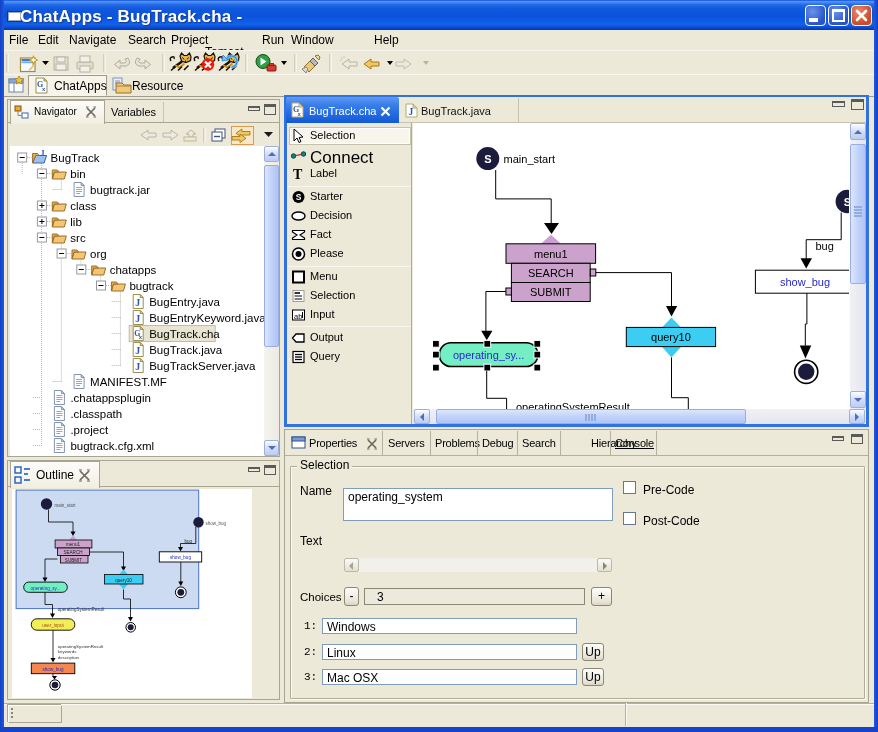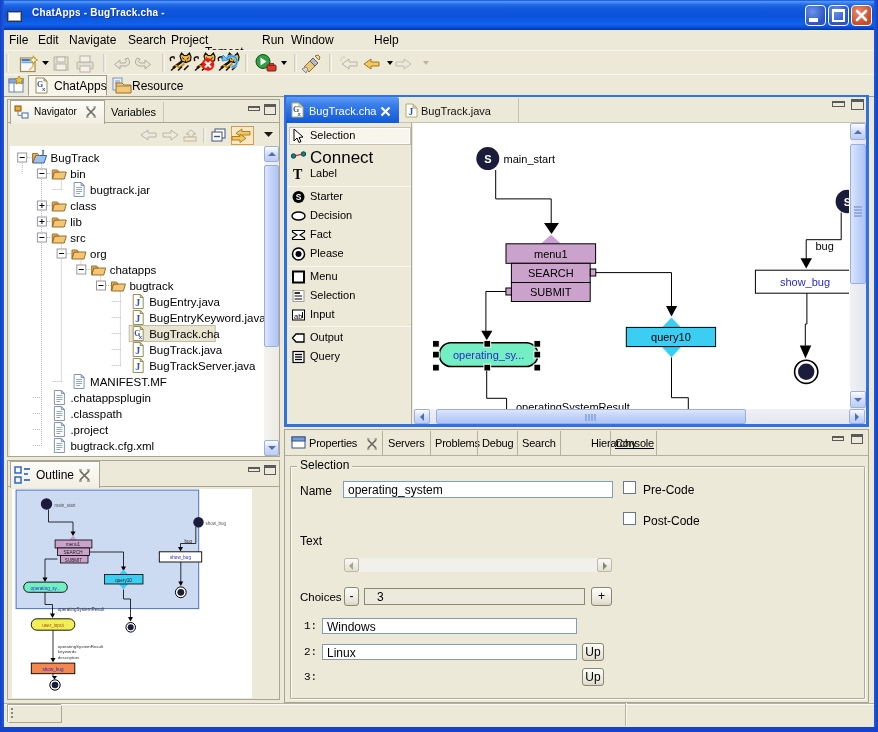--- a/index.html
+++ b/index.html
@@ -4,21 +4,21 @@
 <style>
 * { margin:0; padding:0; box-sizing:border-box; }
 body { font-family:"Liberation Sans", sans-serif; }
 #win { position:relative; width:878px; height:732px; background:#ECE9D8; overflow:hidden; }
 .abs { position:absolute; }
 
 #titlebar { left:0; top:0; width:878px; height:30px;
   background:linear-gradient(180deg,#0c3bc3 0%,#2a6ae8 2%,#4a96fa 5%,#3f87f2 9%,#2268e5 16%,#1058de 30%,#0c53dc 55%,#0e5ee8 74%,#1161ea 82%,#0b4bd2 92%,#0534ac 100%);
 }
 #titleicon { left:7px; top:11px; width:15px; height:11px; background:#fff; border:1px solid #30343c; box-shadow: inset 0 0 0 1px #9aa6b8; }
-#titletext { left:32px; top:7px; color:#fff; font-size:10px; font-weight:bold; text-shadow:1px 1px 1px #1a3b8c; letter-spacing:0.2px;}
+#titletext { left:20px; top:7px; color:#fff; font-size:17px; font-weight:bold; text-shadow:1px 1px 1px #1a3b8c; letter-spacing:0.2px;}
 .wbtn { top:5px; width:21px; height:21px; border-radius:4px; border:1px solid #fff; }
 #btnmin { left:805px; background:radial-gradient(circle at 35% 30%,#6a93e8,#2a55c8 70%); }
 #btnmax { left:828px; background:radial-gradient(circle at 35% 30%,#6a93e8,#2a55c8 70%); }
 #btncls { left:851px; background:radial-gradient(circle at 35% 30%,#ec8a70,#ca4b28 70%); }
 .wbtn span { position:absolute; color:#fff; }
 
 #menubar { left:4px; top:30px; width:870px; height:20px; background:#ECE9D8; }
 .mitem { position:absolute; top:3px; font-size:12px; color:#000; }
 
 #toolbar { left:4px; top:50px; width:870px; height:24px; background:#ECE9D8; border-top:1px solid #f6f4ec; }
@@ -592,21 +592,21 @@
     <div class="abs" style="left:325px;top:1px;width:1px;height:24px;background:#b5b1a1;"></div>
     <span class="viewtab" style="left:330px;top:7px;text-decoration:underline;">Console</span>
     <div class="abs" style="left:371px;top:1px;width:1px;height:24px;background:#b5b1a1;"></div>
     <div class="abs" style="left:547px;top:6px;width:12px;height:5px;border:1px solid #5a5a5a;border-top-width:2px;"></div>
     <div class="abs" style="left:566px;top:4px;width:12px;height:10px;border:1px solid #5a5a5a;border-top-width:3px;"></div>
 
     <div class="abs" style="left:5px;top:36px;width:575px;height:233px;border:1px solid #b0ac9a;border-radius:1px;box-shadow:1px 1px 0 #fbfaf4 inset, 1px 1px 0 #fbfaf4;"></div>
     <span class="abs lbl" style="left:12px;top:28px;background:#ECE9D8;padding:0 3px;">Selection</span>
 
     <span class="abs lbl" style="left:15px;top:54px;">Name</span>
-    <div class="xpinput" style="left:58px;top:51px;width:270px;height:17px;">operating_system</div>
+    <div class="xpinput" style="left:58px;top:58px;width:270px;height:33px;">operating_system</div>
     <span class="cb" style="left:338px;top:51px;"></span>
     <span class="abs lbl" style="left:358px;top:53px;">Pre-Code</span>
 
     <span class="abs lbl" style="left:15px;top:104px;">Text</span>
     <div class="abs" style="left:59px;top:128px;width:268px;height:14px;background:#f1f0eb;">
       <div class="abs" style="left:0px;top:0px;width:15px;height:14px;background:linear-gradient(180deg,#fbfaf6,#e3e0d2);border:1px solid #bdb9a8;border-radius:2px;">
           <span style="position:absolute;left:4px;top:3px;border:4px solid transparent;border-right-color:#a8a494;border-left-width:0;"></span>
         </div>
       <div class="abs" style="left:253px;top:0px;width:15px;height:14px;background:linear-gradient(180deg,#fbfaf6,#e3e0d2);border:1px solid #bdb9a8;border-radius:2px;">
           <span style="position:absolute;left:5px;top:3px;border:4px solid transparent;border-left-color:#8a8678;border-right-width:0;"></span>
@@ -619,20 +619,21 @@
     <div class="xpbtn" style="left:59px;top:157px;width:15px;height:19px;line-height:17px;">-</div>
     <div class="abs" style="left:79px;top:158px;width:221px;height:17px;background:#eceadd;border:1px solid #8a8775;font-size:12px;padding:1px 12px;">3</div>
     <div class="xpbtn" style="left:306px;top:157px;width:21px;height:19px;line-height:17px;">+</div>
 
     <span class="abs lbl" style="left:19px;top:190px;font-family:'Liberation Mono',monospace;font-size:11px;">1:</span>
     <div class="xpinput" style="left:37px;top:188px;width:255px;height:16px;">Windows</div>
     <span class="abs lbl" style="left:19px;top:216px;font-family:'Liberation Mono',monospace;font-size:11px;">2:</span>
     <div class="xpinput" style="left:37px;top:214px;width:255px;height:16px;">Linux</div>
     <div class="xpbtn" style="left:297px;top:213px;width:22px;height:18px;line-height:16px;">Up</div>
     <span class="abs lbl" style="left:19px;top:241px;font-family:'Liberation Mono',monospace;font-size:11px;">3:</span>
+    <div class="xpinput" style="left:37px;top:239px;width:255px;height:16px;">Mac OSX</div>
     <div class="xpbtn" style="left:297px;top:238px;width:22px;height:18px;line-height:16px;">Up</div>
   </div>
 
   <div id="statusband" class="abs"></div>
   <div class="abs" style="left:8px;top:705px;width:54px;height:18px;background:#ECE9D8;border:1px solid #fff;border-right-color:#a9a593;border-bottom-color:#a9a593;box-shadow:-1px -1px 0 #a9a593;"></div>
   <div class="abs" style="left:11px;top:708px;width:2px;height:2px;background:#8a8775;box-shadow:0 4px 0 #8a8775,0 8px 0 #8a8775;"></div>
   <div class="abs" style="left:625px;top:703px;width:1px;height:23px;background:#b5b1a1;"></div>
   <div class="abs" style="left:626px;top:703px;width:1px;height:23px;background:#fbfaf4;"></div>
   <div id="bl" class="abs"></div>
   <div id="br" class="abs"></div>

